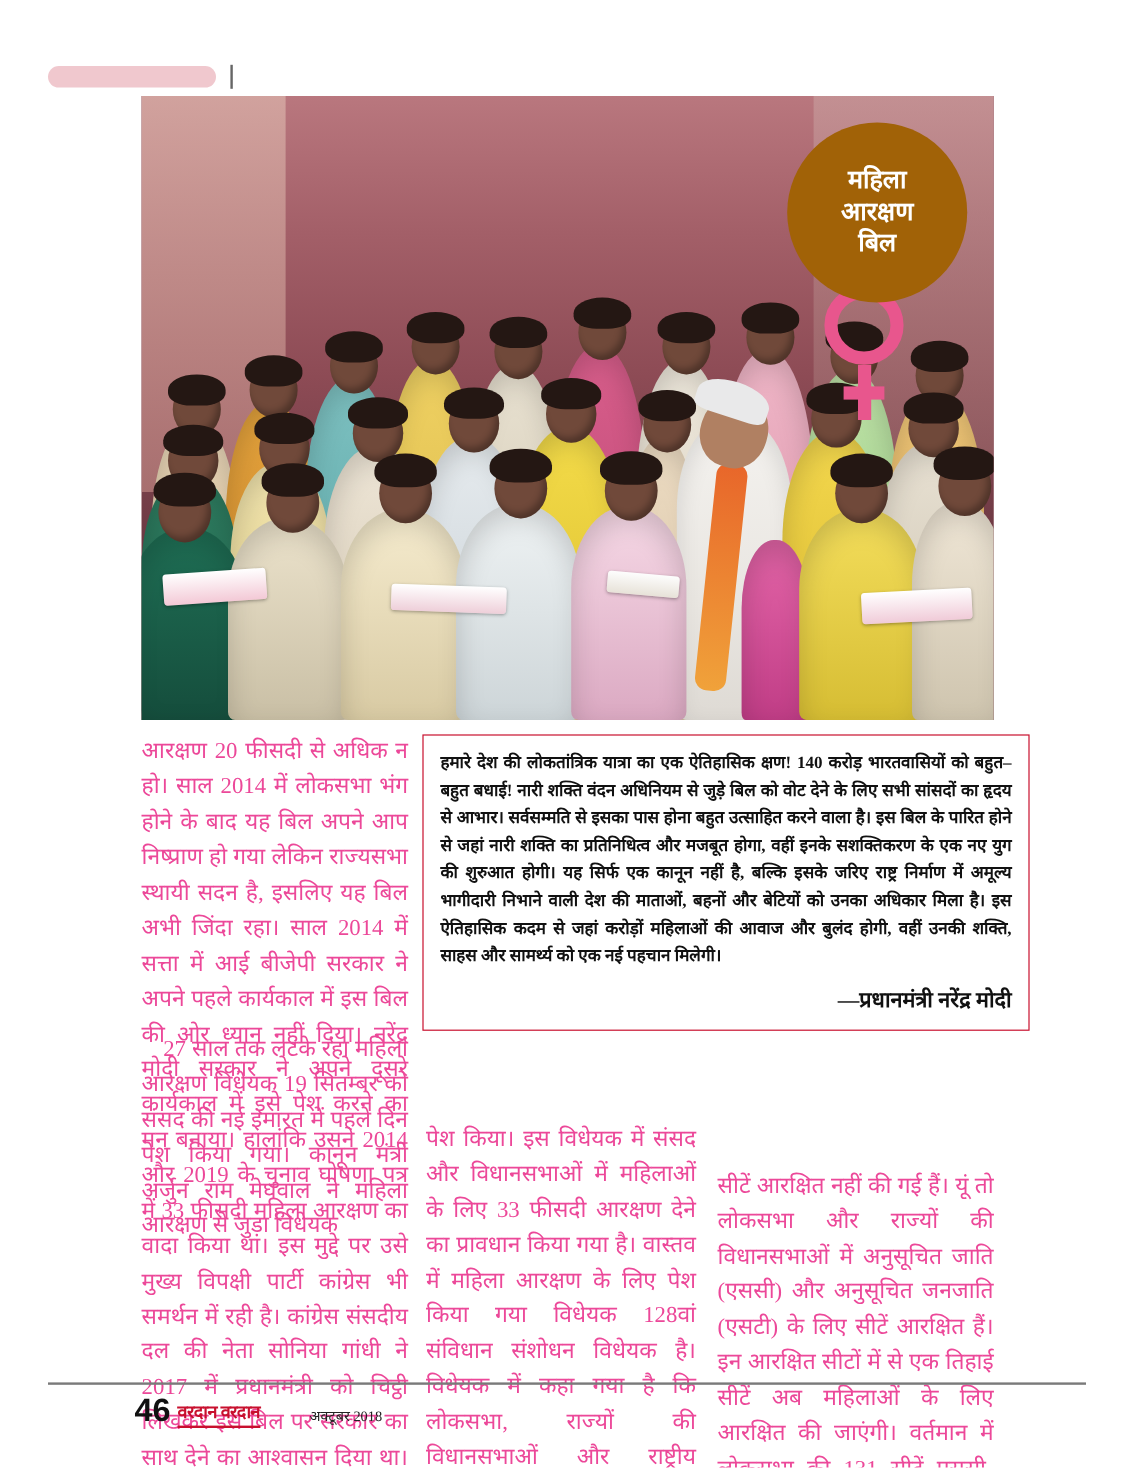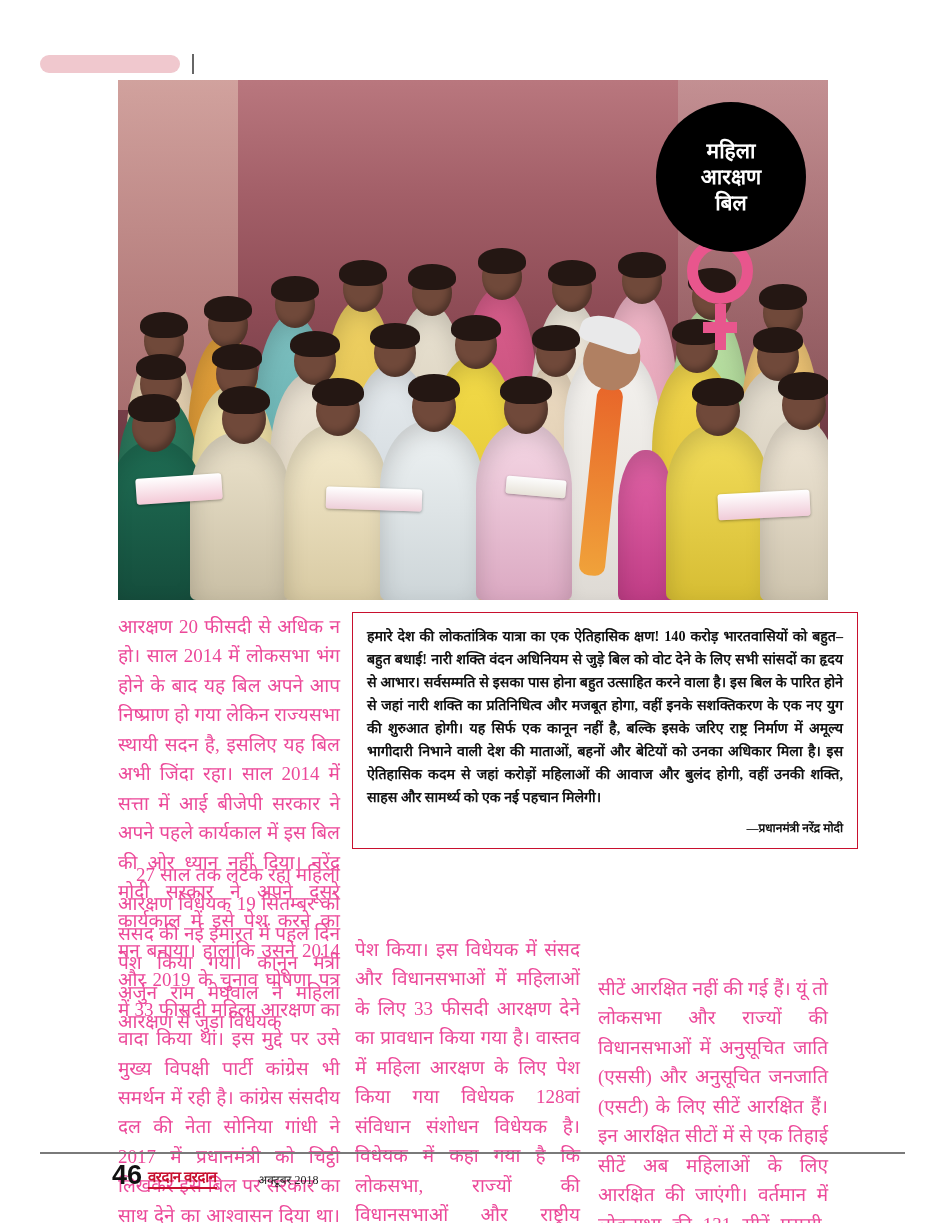--- a/index.html
+++ b/index.html
@@ -73,21 +73,21 @@
   }
   .modi-hair{
     position:absolute;bottom:252px;left:462px;width:62px;height:30px;
     background:#e9e9ea;border-radius:50% 50% 20% 20%;transform:rotate(18deg);
   }
   .box{position:absolute;border-radius:3px;box-shadow:0 1px 3px rgba(0,0,0,.35);}
 
   
   .badge{
     position:absolute;right:22px;top:22px;width:150px;height:150px;border-radius:50%;
-    background:#000000;color:#fff;text-align:center;
+    background:#a16207;color:#fff;text-align:center;
     display:flex;flex-direction:column;align-items:center;justify-content:center;
     line-height:1.25;font-size:21px;font-weight:bold;z-index:6;
     font-family:"Liberation Sans", sans-serif;
   }
   .venus{
     position:absolute;right:75px;top:158px;z-index:5;
   }
   .venus .circle{
     width:44px;height:44px;border:11px solid #e8568d;border-radius:50%;
   }
@@ -112,21 +112,21 @@
   
   .quote{
     position:absolute;left:352px;top:612px;width:476px;
     border:1.6px solid #c8102e;
     padding:12px 14px 10px 14px;
     font-weight:bold;font-size:14.2px;line-height:1.62;
     text-align:justify;color:#111;
     background:#fff;
   }
   .quote .attrib{
-    display:block;text-align:right;margin-top:10px;font-size:12px;font-weight:bold;
+    display:block;text-align:right;margin-top:10px;font-size:18px;font-weight:bold;
   }
 
   
   #col-a{left:118px;top:860px;width:222px;}
   #col-b{left:355px;top:935px;width:225px;}
   #col-c{left:598px;top:974px;width:230px;}
 
   
   .footer-rule{
     position:absolute;left:40px;right:40px;top:1152px;height:2px;background:#7a7a7a;

